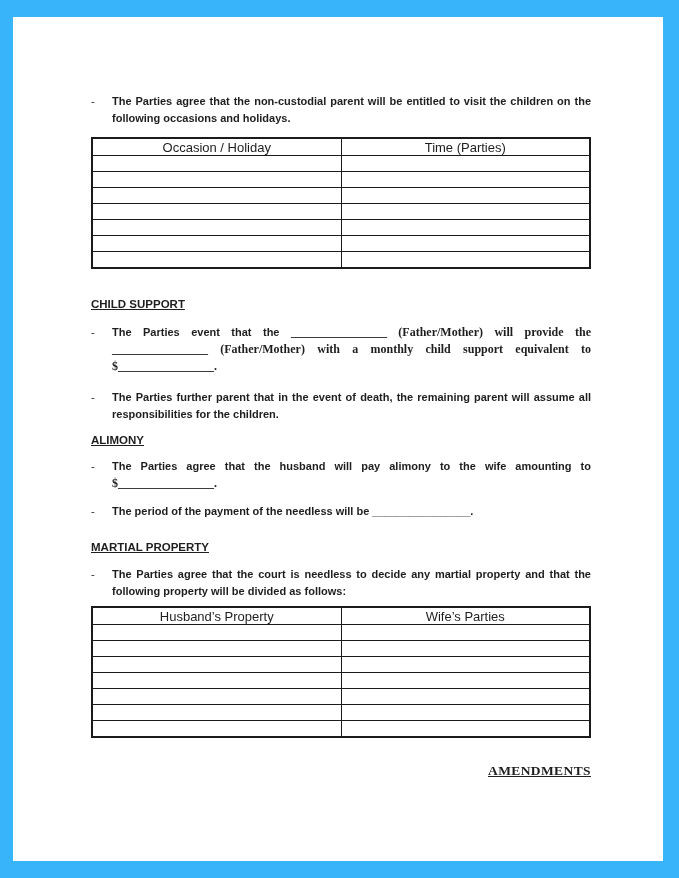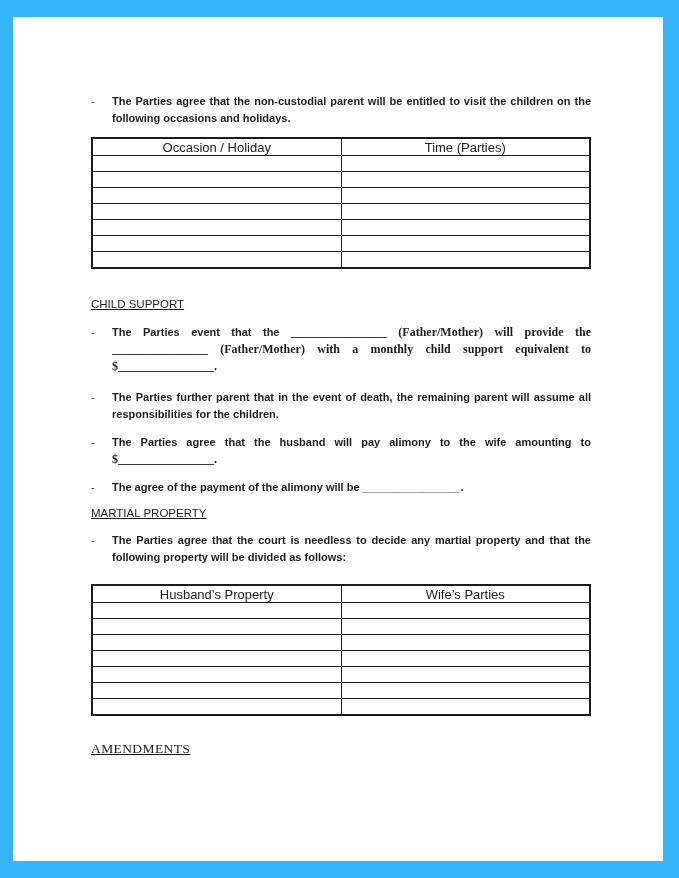--- a/index.html
+++ b/index.html
@@ -42,21 +42,21 @@
     flex: 1;
     text-align: justify;
     font-weight: bold;
   }
   .serif {
     font-family: "Liberation Serif", serif;
     font-size: 12px;
   }
   .heading {
     font-size: 11.5px;
-    font-weight: normal;
+    font-weight: bold;
     text-decoration: underline;
     line-height: 14px;
   }
   .heading.serif-h {
     font-family: "Liberation Serif", serif;
     font-size: 13.5px;
     letter-spacing: 0.4px;
   }
   table.doc {
     border-collapse: collapse;
@@ -79,24 +79,24 @@
     height: 15px;
   }
   
   .t1        { margin-top: 10px; }
   .h-child   { margin-top: 28px; }
   .b-cs      { margin-top: 13px; }
   .b-death   { margin-top: 14px; }
   .h-alimony { margin-top: 10px; }
   .b-al1     { margin-top: 11px; }
   .b-al2     { margin-top: 11px; }
-  .h-martial { margin-top: 10px; }
+  .h-martial { margin-top: 20px; }
   .b-mp      { margin-top: 12px; }
-  .t2        { margin-top: 18px; }
-  .h-amend   { margin-top: 26px; }
+  .t2        { margin-top: 6px; }
+  .h-amend   { margin-top: 26px; text-align: right; }
 </style>
 </head>
 <body>
 
 <div class="canvas">
   <div class="paper">
     <div class="content">
 
       <div class="bullet">
         <span class="dash">-</span>
@@ -147,29 +147,30 @@
       <div class="bullet b-cs">
         <span class="dash">-</span>
         <div class="btext"><span>The Parties event that the </span><span class="serif">________________ (Father/Mother) will provide the ________________ (Father/Mother) with a monthly child support equivalent to $________________.</span></div>
       </div>
 
       <div class="bullet b-death">
         <span class="dash">-</span>
         <div class="btext">The Parties further parent that in the event of death, the remaining parent will assume all responsibilities for the children.</div>
       </div>
 
+      <div class="heading h-alimony">ALIMONY</div>
 
       <div class="bullet b-al1">
         <span class="dash">-</span>
         <div class="btext"><span>The Parties agree that the husband will pay alimony to the wife amounting to </span><span class="serif">$________________.</span></div>
       </div>
 
       <div class="bullet b-al2">
         <span class="dash">-</span>
-        <div class="btext">The agree of the payment of the alimony will be ________________.</div>
+        <div class="btext">The period of the payment of the needless will be ________________.</div>
       </div>
 
       <div class="heading h-martial">MARTIAL PROPERTY</div>
 
       <div class="bullet b-mp">
         <span class="dash">-</span>
         <div class="btext">The Parties agree that the court is needless to decide any martial property and that the following property will be divided as follows:</div>
       </div>
 
       <table class="doc t2">

